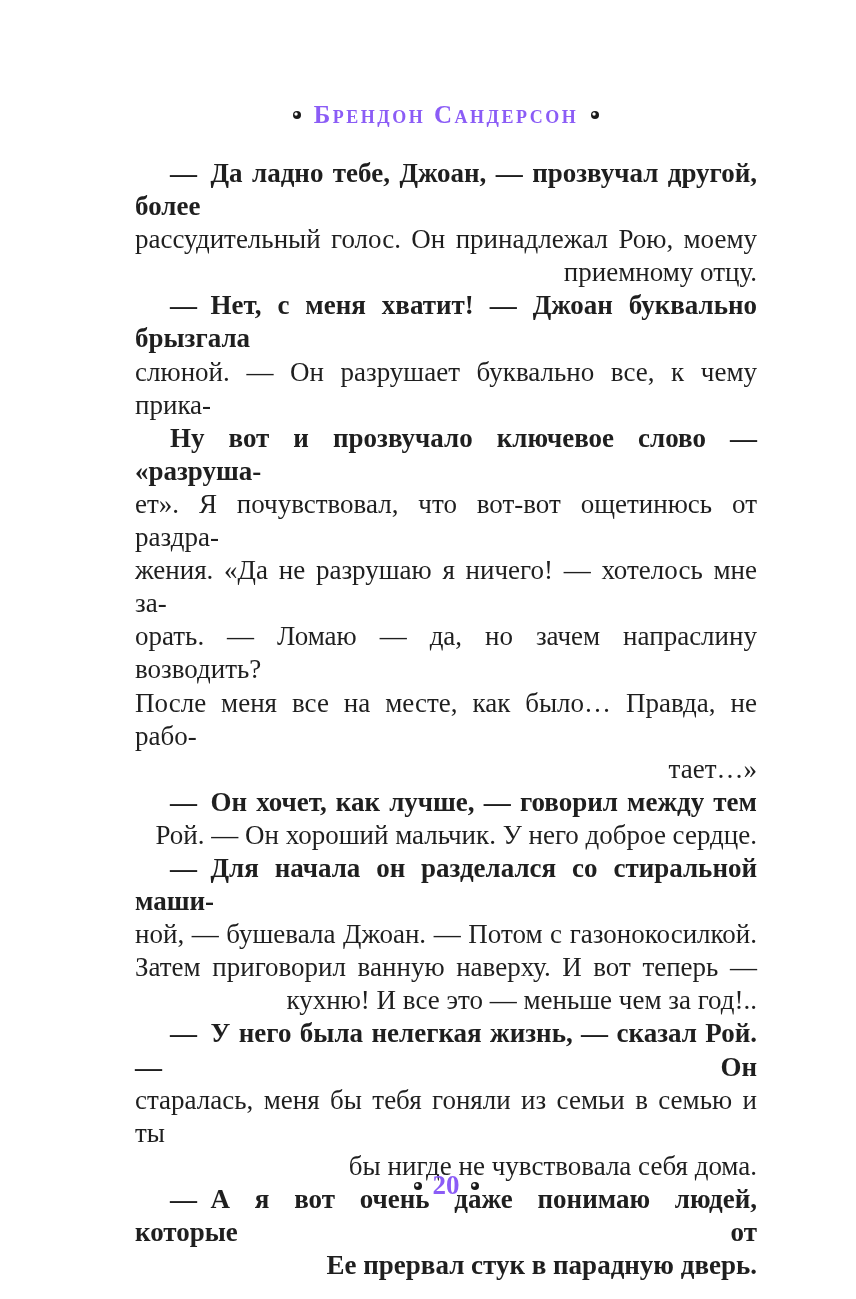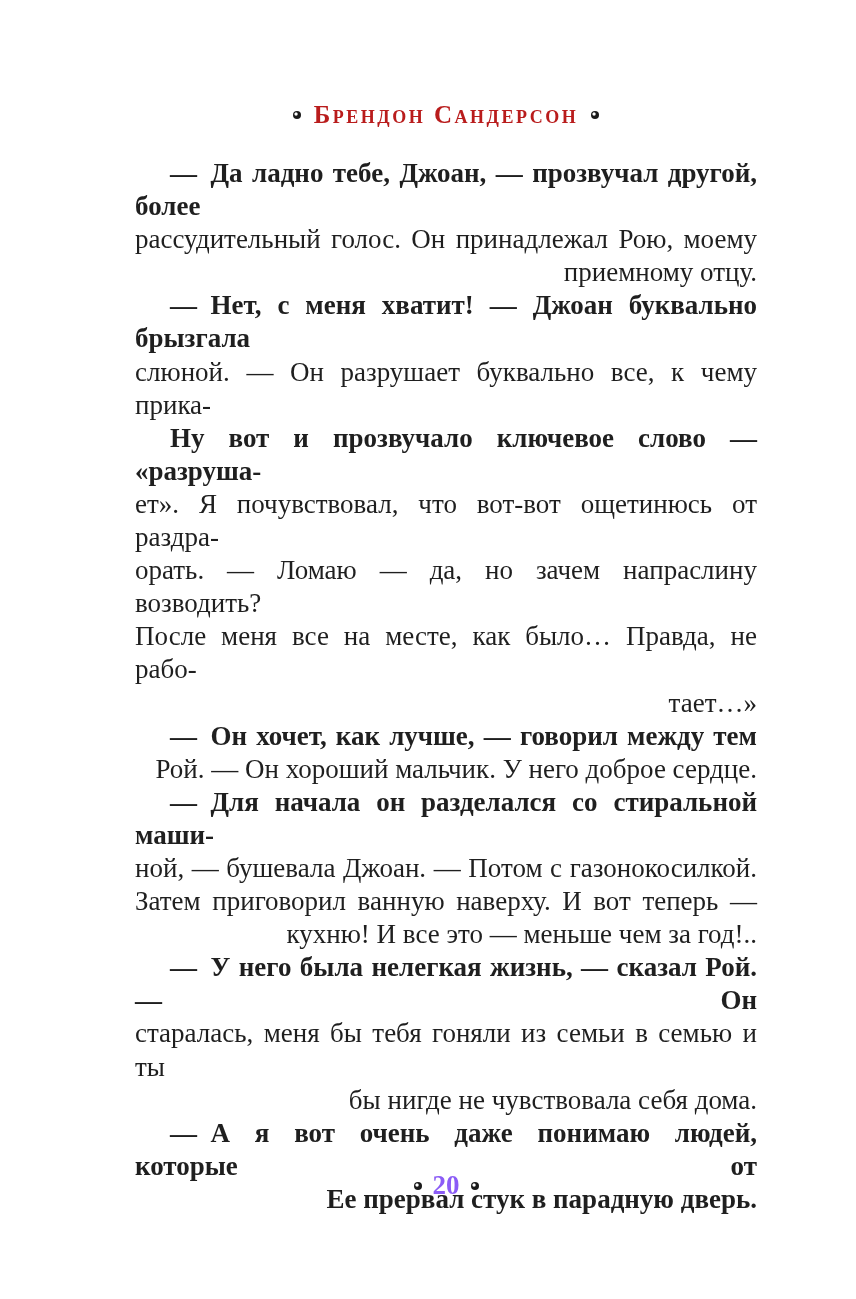--- a/index.html
+++ b/index.html
@@ -19,21 +19,21 @@
     position: absolute;
     top: 102px; left: 135px; width: 622px;
     display: flex; align-items: center; justify-content: center;
     gap: 13px;
   }
   .author {
     font-variant: small-caps;
     font-size: 25px;
     font-weight: 600;
     letter-spacing: 2.5px;
-    color: #b91c1c;
+    color: #8b5cf6;
     line-height: 1;
     white-space: nowrap;
   }
   .dot {
     width: 8px; height: 8px;
     border-radius: 50%;
     background: radial-gradient(circle at 38% 38%, #ffffff 0 1px, #1a1a1a 2.2px);
     flex: 0 0 auto;
   }
   .text-block {
@@ -74,20 +74,21 @@
   </div>
 
   <div class="text-block" id="text-block">
       <div class="line just indent">— Да ладно тебе, Джоан, — прозвучал другой, более</div>
       <div class="line just">рассудительный голос. Он принадлежал Рою, моему</div>
       <div class="line">приемному отцу.</div>
       <div class="line just indent">— Нет, с меня хватит! — Джоан буквально брызгала</div>
       <div class="line just">слюной. — Он разрушает буквально все, к чему прика-</div>
       <div class="line just indent">Ну вот и прозвучало ключевое слово — «разруша-</div>
       <div class="line just">ет». Я почувствовал, что вот-вот ощетинюсь от раздра-</div>
+      <div class="line just">жения. «Да не разрушаю я ничего! — хотелось мне за-</div>
       <div class="line just">орать. — Ломаю — да, но зачем напраслину возводить?</div>
       <div class="line just">После меня все на месте, как было… Правда, не рабо-</div>
       <div class="line">тает…»</div>
       <div class="line just indent">— Он хочет, как лучше, — говорил между тем</div>
       <div class="line">Рой. — Он хороший мальчик. У него доброе сердце.</div>
       <div class="line just indent">— Для начала он разделался со стиральной маши-</div>
       <div class="line just">ной, — бушевала Джоан. — Потом с газонокосилкой.</div>
       <div class="line just">Затем приговорил ванную наверху. И вот теперь —</div>
       <div class="line">кухню! И все это — меньше чем за год!..</div>
       <div class="line just indent">— У него была нелегкая жизнь, — сказал Рой. — Он</div>

